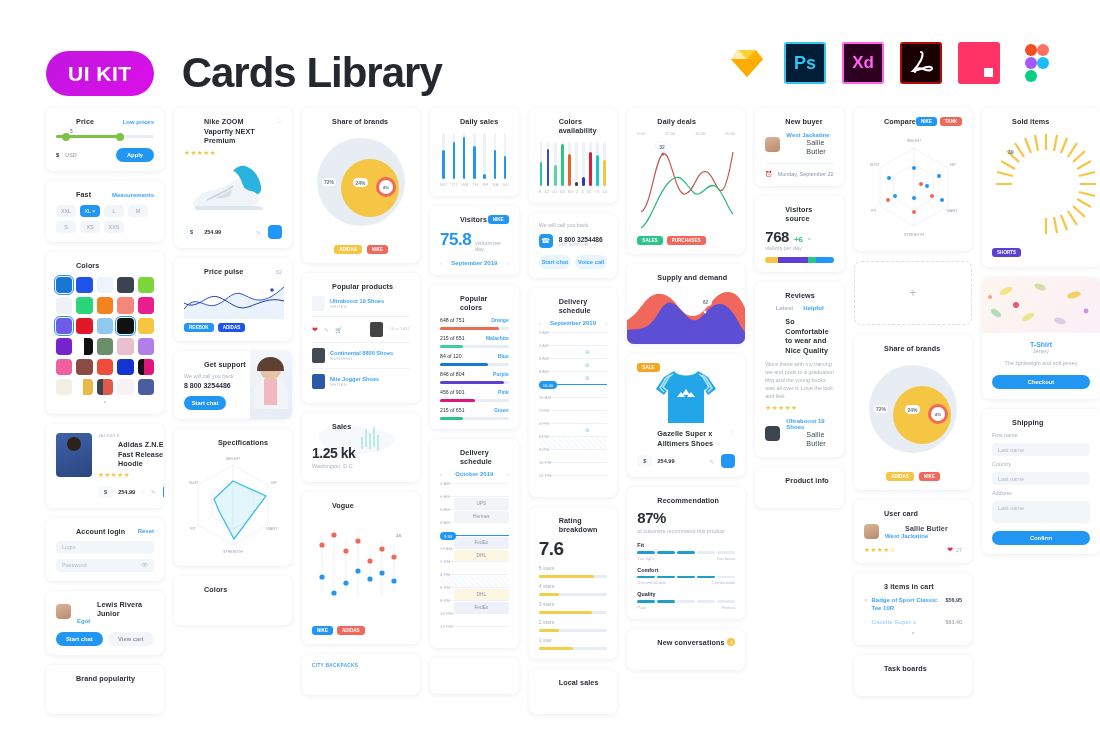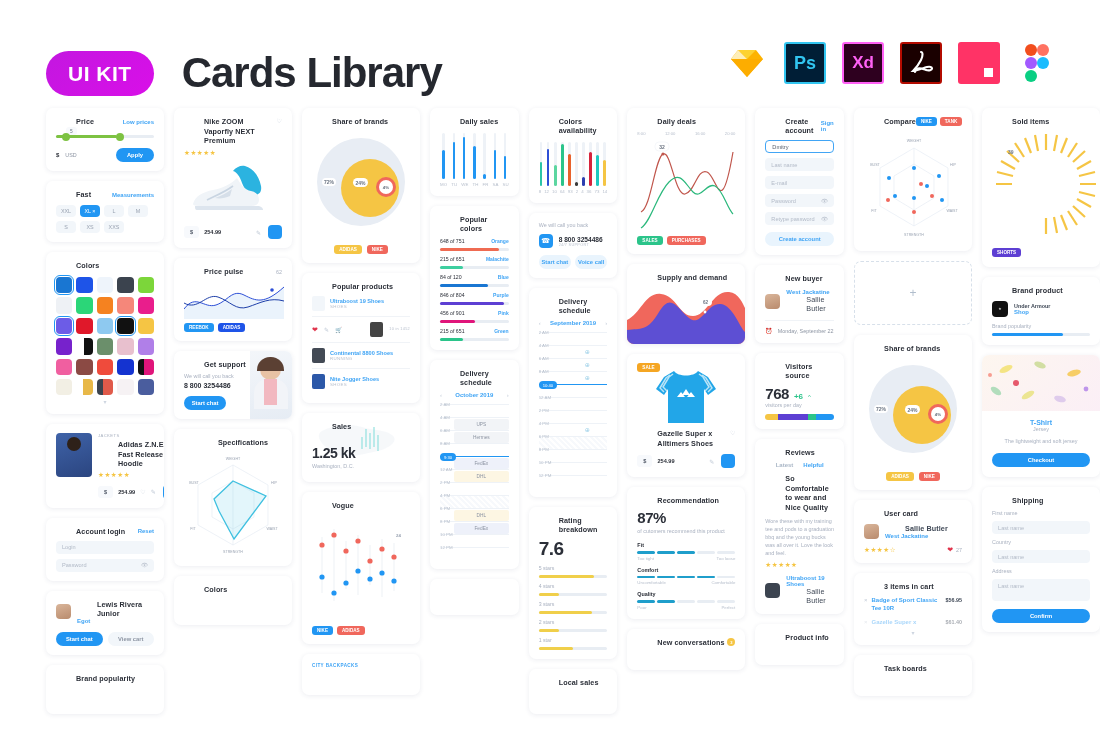--- a/index.html
+++ b/index.html
@@ -521,20 +521,35 @@
           <span>MO</span>
           <span>TU</span>
           <span>WE</span>
           <span>TH</span>
           <span>FR</span>
           <span>SA</span>
           <span>SU</span>
         </div>
       </div>
 
+      <div class="card">
+        <div class="chead">
+          <div class="ctitle">Visitors</div>
+          <span class="badge b-blue">NIKE</span>
+        </div>
+        <div class="row" style="margin-top:6px;align-items:baseline;gap:4px;">
+          <div class="bignum blue">75.8</div>
+          <div class="tiny muted">visitors per day</div>
+        </div>
+        <div class="row" style="justify-content:space-between;margin-top:8px;">
+          <span class="sm-ico">‹</span>
+          <span class="clink">September 2019</span>
+          <span class="sm-ico">›</span>
+        </div>
+      </div>
 
       <div class="card">
         <div class="ctitle">Popular colors</div>
         <div class="barrow">
           <div class="lbl">
                 <span>648 of 751</span>
                 <span class="clink" style="font-size:5px;">Orange</span>
               </div>
           <div class="track">
                 <div class="fill" style="width:86%;background:#ef6b52;"></div>
@@ -936,38 +951,20 @@
         <div class="chead">
           <div class="ctitle">New conversations</div>
           <span style="width:8px;height:8px;border-radius:50%;background:#f5c544;color:#fff;font-size:4px;display:flex;align-items:center;justify-content:center;font-weight:bold;">3</span>
         </div>
         <div style="height:14px;"></div>
       </div>
     </div>
 
     <div class="col">
 
-      <div class="card">
-        <div class="chead">
-          <div class="ctitle">Create account</div>
-          <div class="clink">Sign in</div>
-        </div>
-        <div class="field focus">Dmitry</div>
-        <div class="field">Last name</div>
-        <div class="field">E-mail</div>
-        <div class="field">
-          <span>Password</span>
-          <span>👁</span>
-        </div>
-        <div class="field">
-          <span>Retype password</span>
-          <span>👁</span>
-        </div>
-        <div class="btn soft" style="margin-top:7px;border-radius:9px;">Create account</div>
-      </div>
 
       <div class="card">
         <div class="ctitle">New buyer</div>
         <div class="row" style="margin-top:6px;">
           <div class="av"></div>
           <div>
             <div class="clink">West Jackatine</div>
             <div class="ctitle" style="font-weight:normal;color:#3f4856;">Sallie Butler</div>
           </div>
         </div>
@@ -1150,34 +1147,20 @@
             <line x1="62" y1="85" x2="65" y2="101"></line>
                 <line x1="54" y1="86" x2="54" y2="102"></line>
           </g>
           <text x="16" y="22" font-size="5" fill="#6b7482" font-family="Liberation Sans" font-weight="bold">39</text>
         </svg>
         <div style="margin-top:4px;">
           <span class="badge b-purple">SHORTS</span>
         </div>
       </div>
 
-      <div class="card">
-        <div class="ctitle">Brand product</div>
-        <div class="row" style="margin-top:6px;">
-          <div style="width:16px;height:16px;border-radius:4px;background:#111;color:#fff;font-size:7px;display:flex;align-items:center;justify-content:center;">⋆</div>
-          <div>
-            <div class="tiny" style="color:#3f4856;font-weight:bold;">Under Armour</div>
-            <div class="clink">Shop</div>
-          </div>
-        </div>
-        <div class="tiny muted" style="margin-top:6px;">Brand popularity</div>
-        <div class="track">
-              <div class="fill" style="width:72%;background:#2196f3;"></div>
-            </div>
-      </div>
 
       <div class="card" style="padding:0;overflow:hidden;">
         <div style="height:56px;background:linear-gradient(135deg,#fdf6ef,#fbeff6);position:relative;">
           <svg width="118" height="56" viewBox="0 0 118 56">
             <g opacity=".8">
               <ellipse cx="24" cy="14" rx="7" ry="3" fill="#f2e06a" transform="rotate(-25 24 14)"></ellipse>
               <ellipse cx="58" cy="10" rx="6" ry="3" fill="#c7d98f" transform="rotate(20 58 10)"></ellipse>
               <ellipse cx="92" cy="18" rx="7" ry="3" fill="#f5c544" transform="rotate(-15 92 18)"></ellipse>
               <ellipse cx="14" cy="36" rx="6" ry="3" fill="#9fd8b0" transform="rotate(35 14 36)"></ellipse>
               <ellipse cx="46" cy="40" rx="7" ry="3" fill="#e8e27a" transform="rotate(-30 46 40)"></ellipse>

